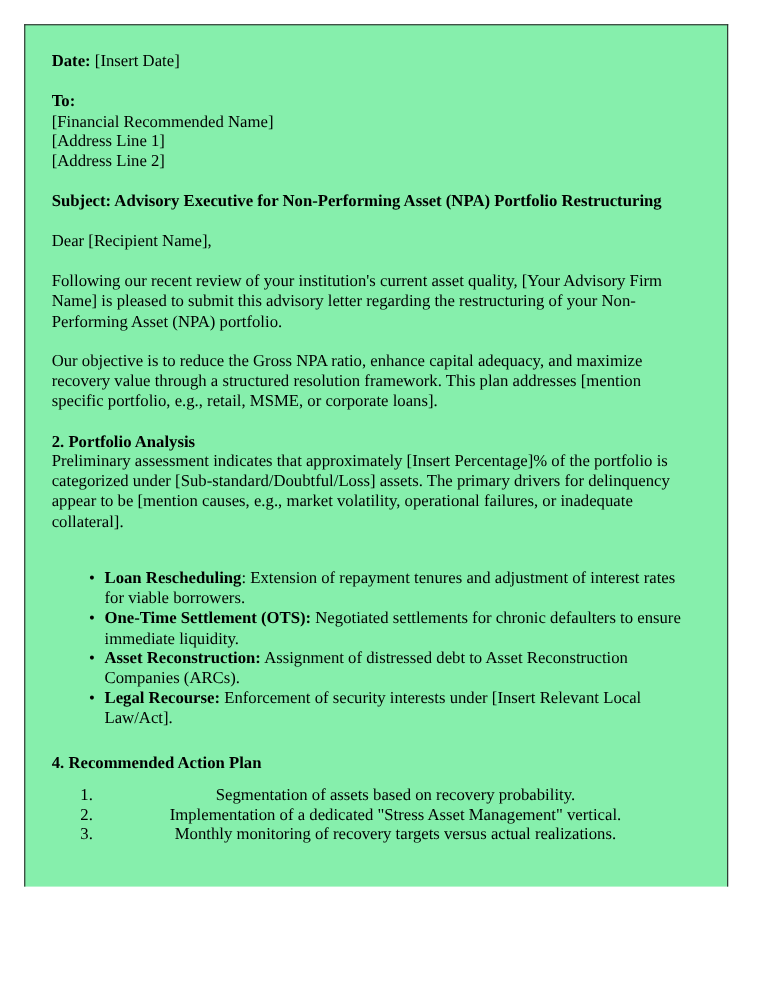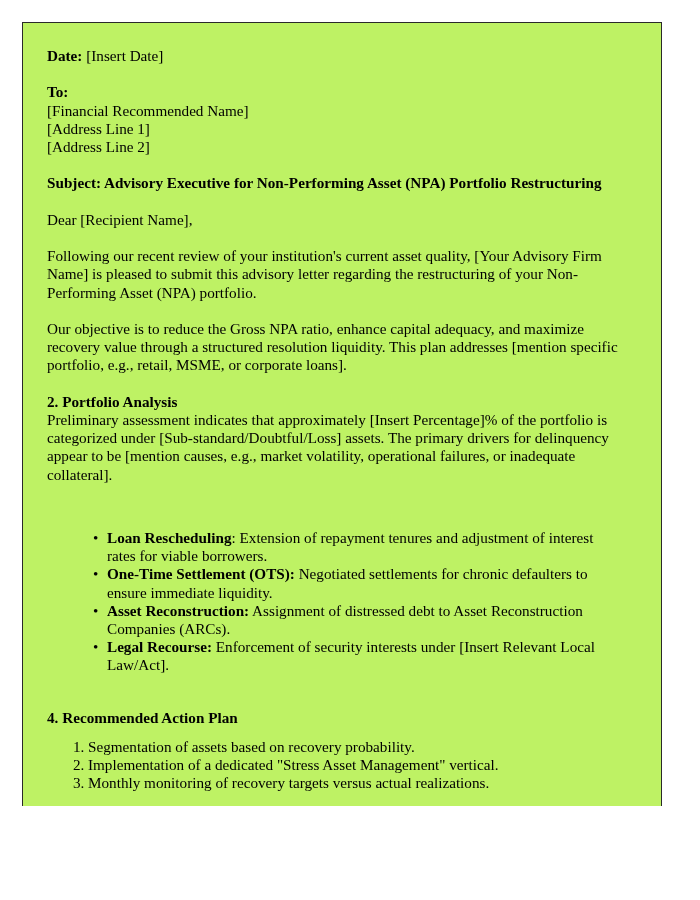--- a/index.html
+++ b/index.html
@@ -21,21 +21,21 @@
     position: absolute;
     left: 22px;
     top: 22px;
     width: 640px;
     height: 784px;
     box-sizing: border-box;
     border-left: 1px solid #2a2a2a;
     border-top: 1px solid #2a2a2a;
     border-right: 1px solid #2a2a2a;
     border-bottom: none;
-    background: #bef264;
+    background: #86efac;
     overflow: hidden;
   }
 
   #letter-body {
     position: absolute;
     left: 24px;
     top: 24px;
     width: 584px;
     font-size: 15.2px;
     line-height: 18.2px;
@@ -64,21 +64,21 @@
   }
 
   
   .addr-line {
     margin: 0;
   }
 
   
   ul.strategy-list {
     list-style: none;
-    margin: 16px;
+    margin: 4px;
     padding: 0;
   }
   ul.strategy-list > li {
     position: relative;
     margin: 0;
     padding-left: 44px;
   }
   ul.strategy-list > li::before {
     content: "\2022";
     position: absolute;
@@ -93,20 +93,21 @@
     list-style: none;
     margin: 0;
     padding: 0;
     counter-reset: actionitem;
   }
   ol.action-list > li {
     position: relative;
     margin: 0;
     padding-left: 41px;
     counter-increment: actionitem;
+    text-align: center;
   }
   ol.action-list > li::before {
     content: counter(actionitem) ".";
     position: absolute;
     left: 26px;
     top: 0;
     font-size: 15.2px;
     line-height: 18.2px;
   }
 
@@ -135,21 +136,21 @@
     <div class="blank-line"></div>
 
     <p class="para line">Dear [Recipient Name],</p>
 
     <div class="blank-line"></div>
 
     <p class="para line">Following our recent review of your institution's current asset quality, [Your Advisory Firm Name] is pleased to submit this advisory letter regarding the restructuring of your Non-Performing Asset (NPA) portfolio.</p>
 
     <div class="blank-line"></div>
 
-    <p class="para line">Our objective is to reduce the Gross NPA ratio, enhance capital adequacy, and maximize recovery value through a structured resolution liquidity. This plan addresses [mention specific portfolio, e.g., retail, MSME, or corporate loans].</p>
+    <p class="para line">Our objective is to reduce the Gross NPA ratio, enhance capital adequacy, and maximize recovery value through a structured resolution framework. This plan addresses [mention specific portfolio, e.g., retail, MSME, or corporate loans].</p>
 
     <div class="blank-line"></div>
 
     <p class="section-heading line">2. Portfolio Analysis</p>
     <p class="para line">Preliminary assessment indicates that approximately [Insert Percentage]% of the portfolio is categorized under [Sub-standard/Doubtful/Loss] assets. The primary drivers for delinquency appear to be [mention causes, e.g., market volatility, operational failures, or inadequate collateral].</p>
 
     <div class="blank-line"></div>
 
 
     <div class="gap-sm"></div>

